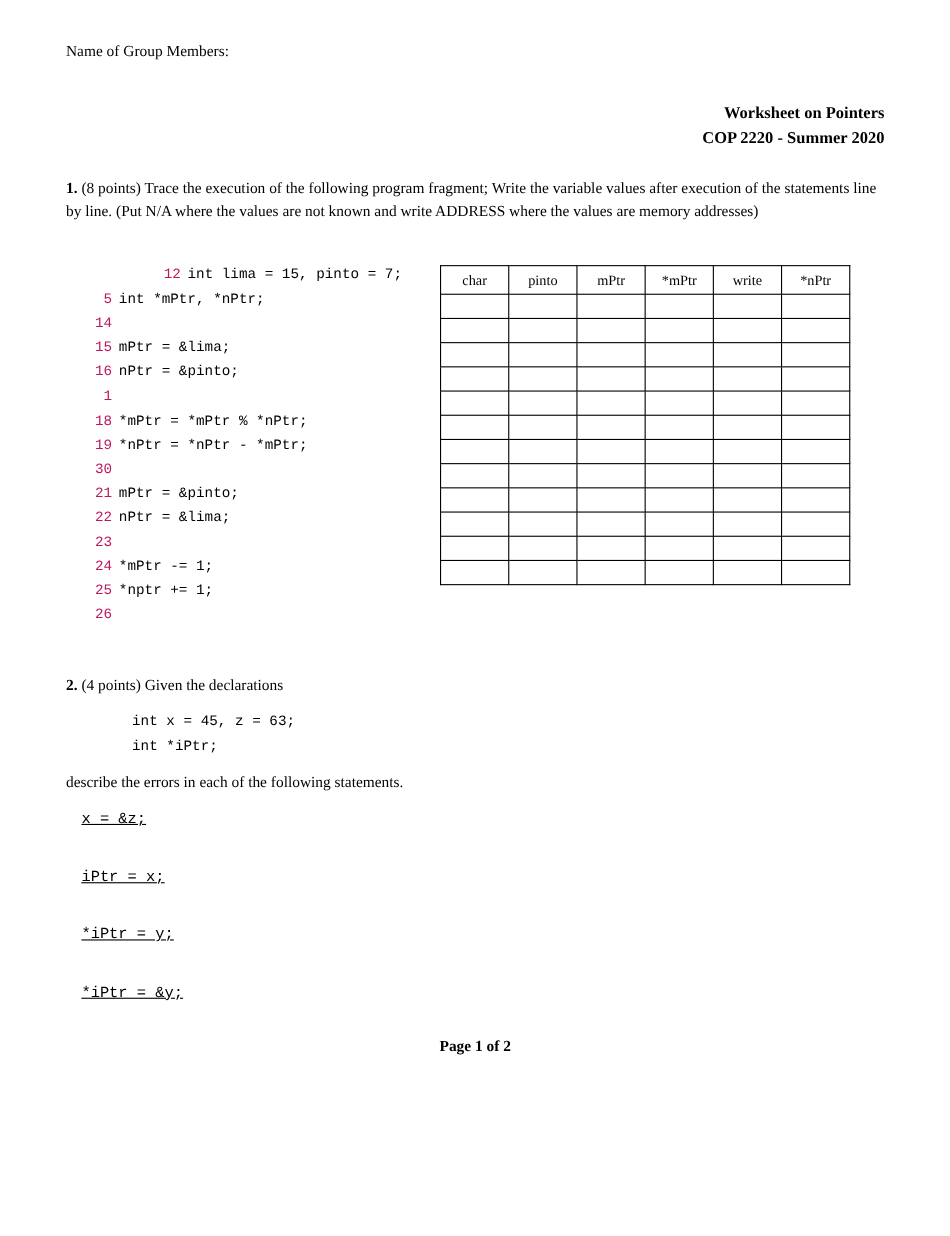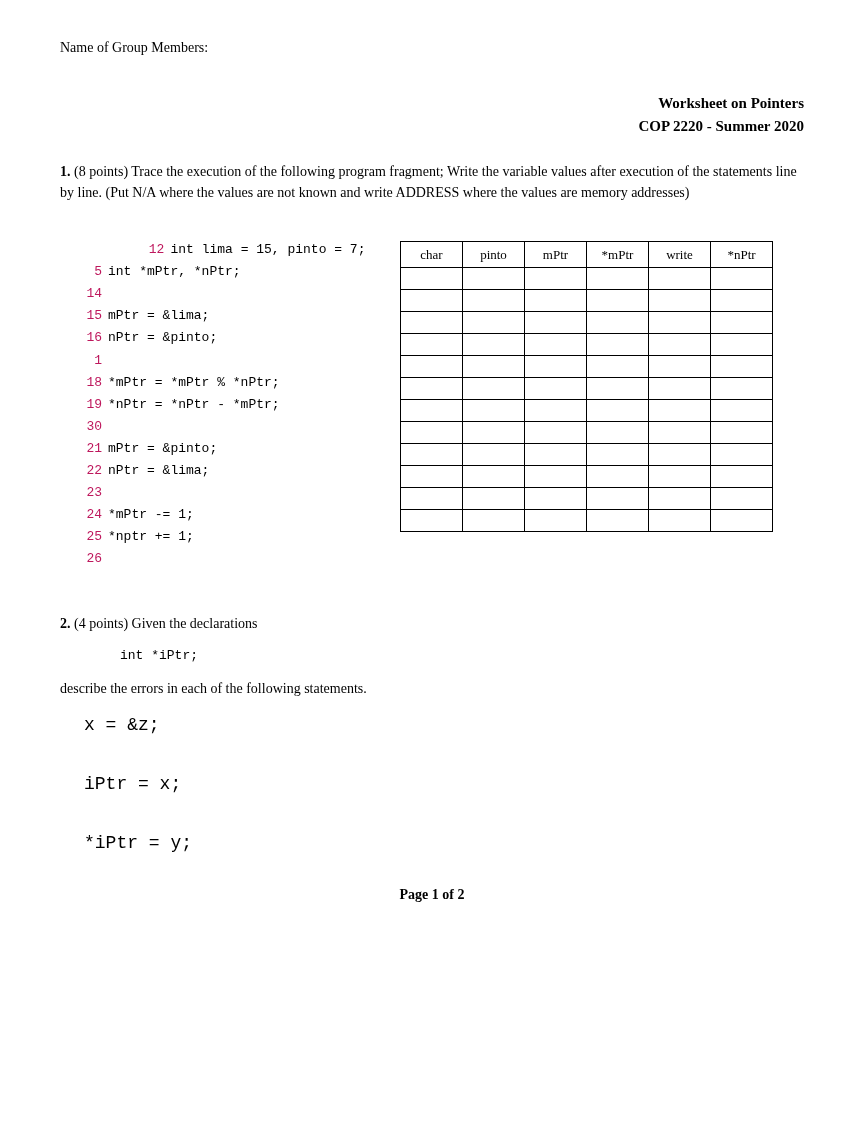--- a/index.html
+++ b/index.html
@@ -111,24 +111,25 @@
       margin-bottom: 14px;
     }
 
     .describe-text {
       font-size: 14px;
       margin-bottom: 14px;
     }
 
     .statement-line {
       font-family: 'Courier New', Courier, monospace;
-      font-size: 18px;
-      margin-left: 24px;
+      font-size: 14px;
+      margin-left: 14px;
       margin-bottom: 30px;
       line-height: 1.6;
+      text-decoration: underline;
     }
 
     .page-footer {
       text-align: center;
       font-weight: bold;
       font-size: 14px;
       margin-top: 30px;
     }
 
     
@@ -293,26 +294,28 @@
     </div>
   </div>
 
   <div class="question section2">
     <div class="question-header">
       <span class="question-number">2.</span>
       <span>(4 points) Given the declarations</span>
     </div>
 
     <div class="code-block-inline">
+      <div>int x = 45, z = 63;</div>
       <div>int *iPtr;</div>
     </div>
 
     <div class="describe-text">describe the errors in each of the following statements.</div>
 
     <div class="statement-line">x = &amp;z;</div>
     <div class="statement-line">iPtr = x;</div>
     <div class="statement-line">*iPtr = y;</div>
+    <div class="statement-line">*iPtr = &amp;y;</div>
   </div>
 
   <div class="page-footer">
     <span>Page 1 of 2</span>
   </div>
 </div>
 
 </body></html>

